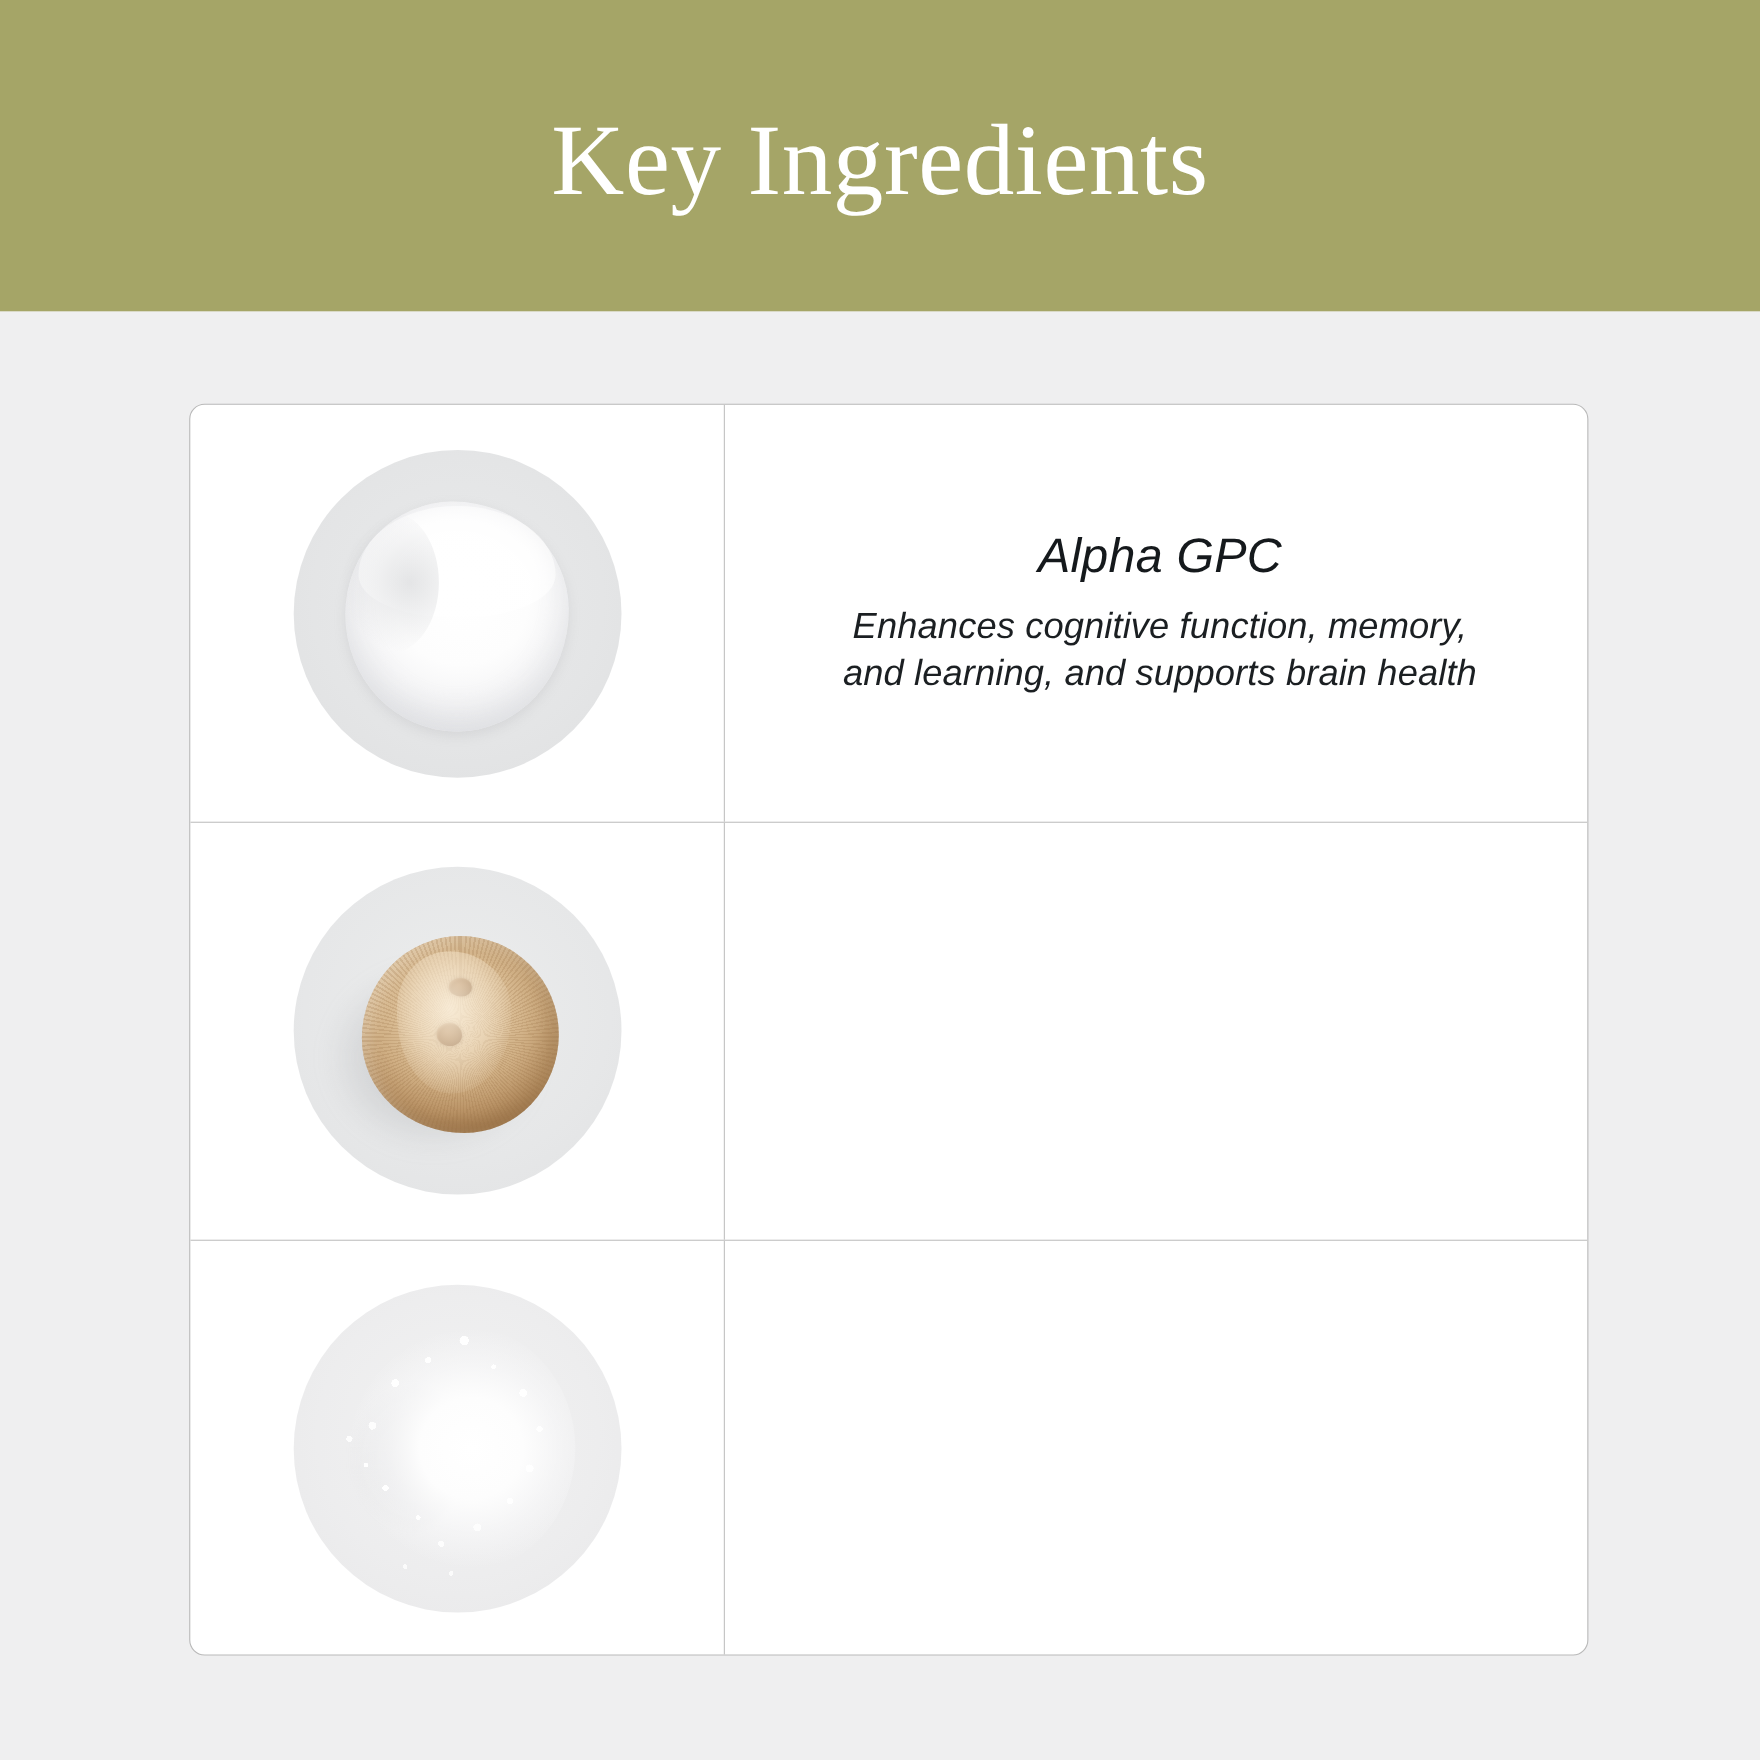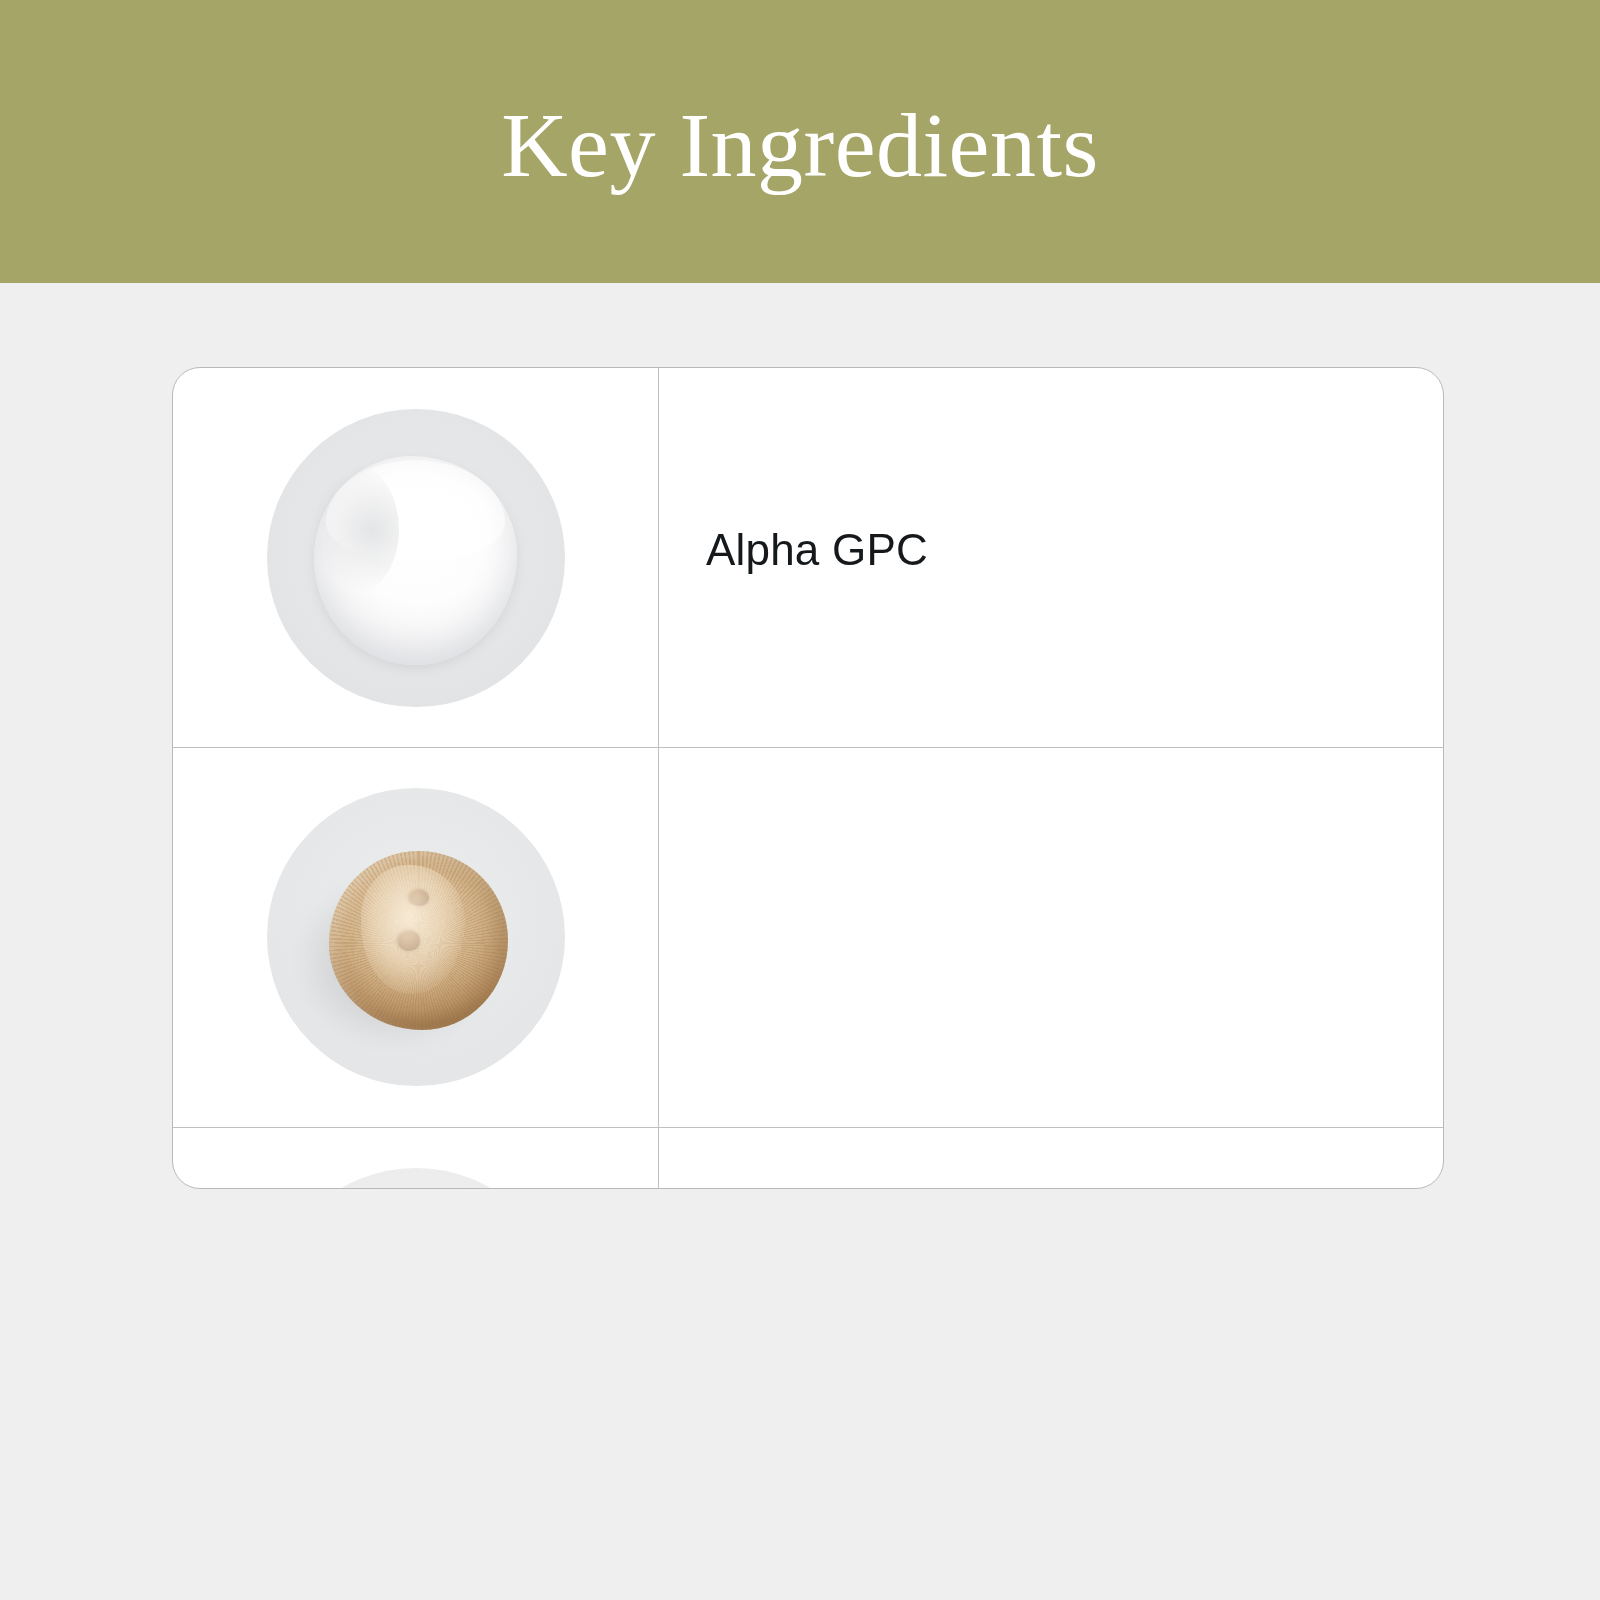--- a/index.html
+++ b/index.html
@@ -1,15 +1,15 @@
 <!DOCTYPE html>
 <html><head>
 <meta charset="utf-8">
 <style>
-  * { box-sizing: border-box; margin: 0; padding: 0; }
+  * { box-sizing: border-box; margin: 0; padding: 0; text-align: center; }
 
   html, body {
     width: 1600px;
     height: 1600px;
   }
 
   body {
     background: #efeff0;
     font-family: "Liberation Sans", sans-serif;
     overflow: hidden;
@@ -37,25 +37,26 @@
     line-height: 1;
     margin-top: 6px;
   }
 
   
   .ingredients-card {
     position: absolute;
     left: 172px;
     top: 367px;
     width: 1272px;
-    height: 822px;
+    height: 1138px;
     background: #ffffff;
     border: 1.5px solid #b9b9b9;
-    border-radius: 28px;
+    border-radius: 14px;
     overflow: hidden;
+    font-style: italic;
   }
 
   .ingredient-row {
     display: flex;
     align-items: stretch;
     height: 379.3px;
     position: relative;
   }
   .ingredient-row + .ingredient-row {
     border-top: 1.5px solid #c0c0c0;
@@ -256,20 +257,22 @@
 <div class="ingredients-card">
 
   <div class="ingredient-row">
     <div class="row-media">
       <div class="photo-circle photo-alphagpc">
         <div class="heap"></div>
       </div>
     </div>
     <div class="row-body">
       <div class="ingredient-name">Alpha GPC</div>
+      <div class="ingredient-desc">Enhances cognitive function, memory,
+and learning, and supports brain health</div>
     </div>
   </div>
 
   <div class="ingredient-row">
     <div class="row-media">
       <div class="photo-circle photo-coconut">
         <div class="cc-shadow"></div>
         <div class="cc-body">
           <div class="cc-eye cc-eye-1"></div>
           <div class="cc-eye cc-eye-2"></div>

